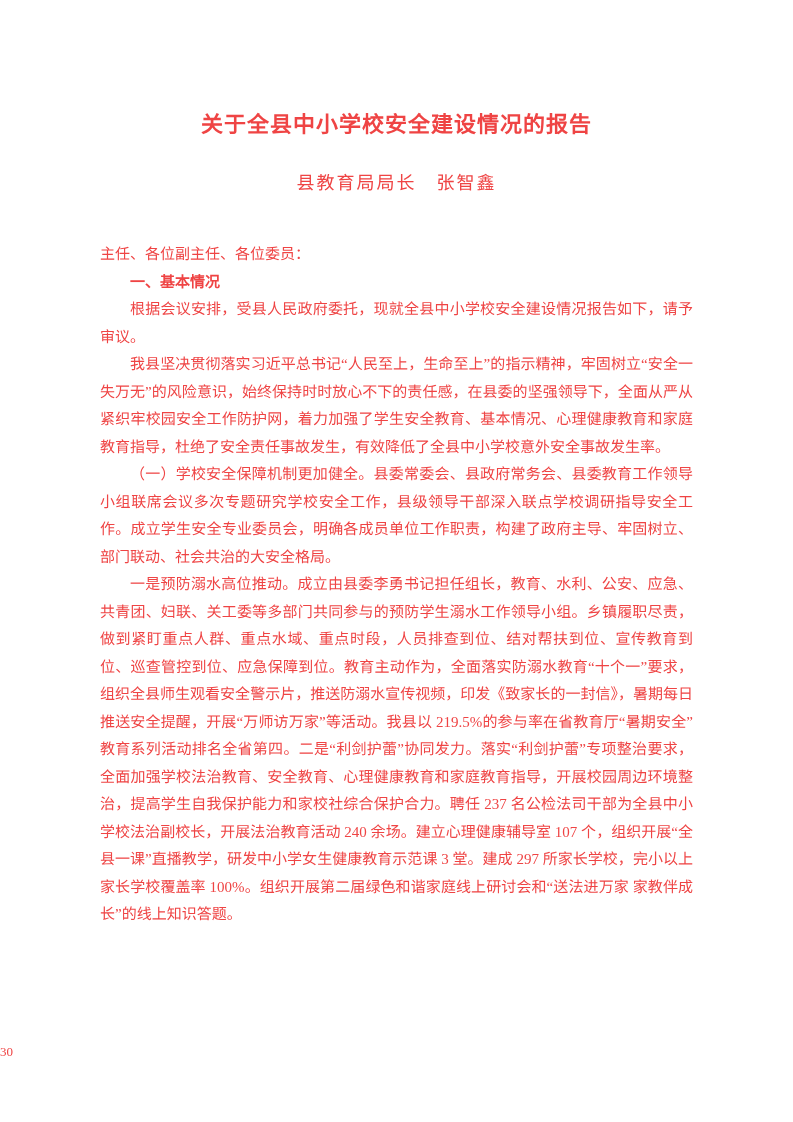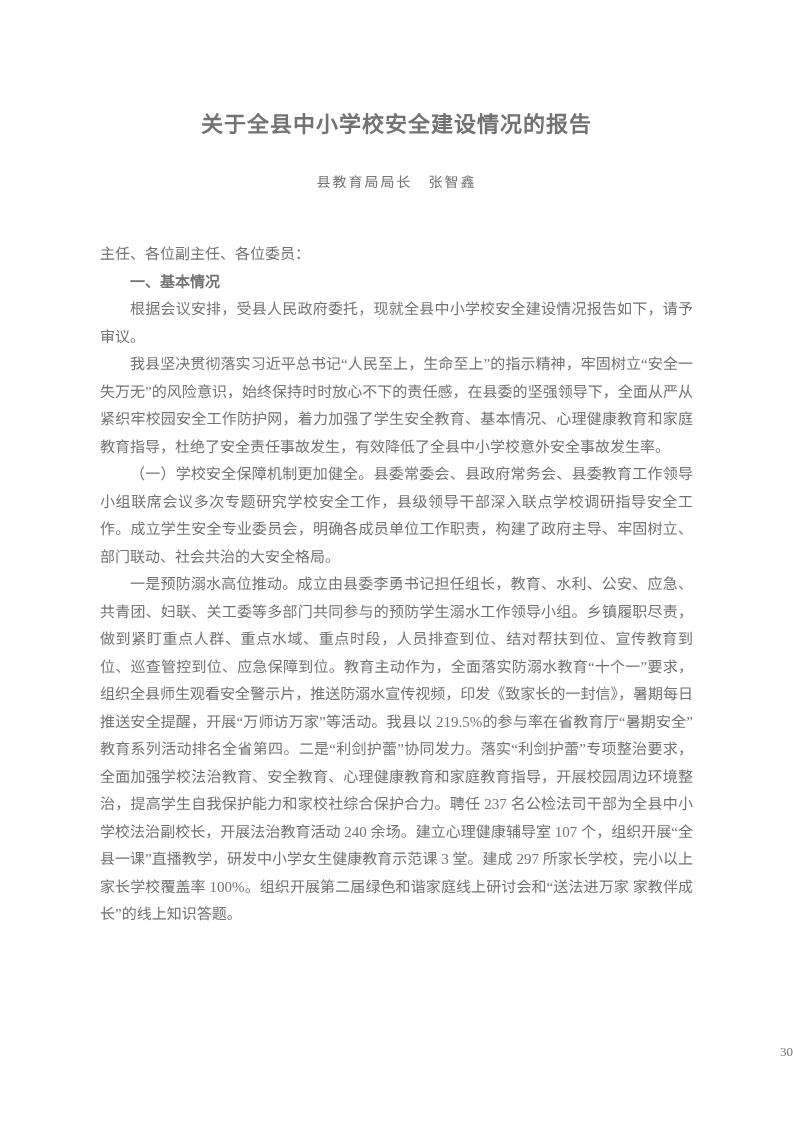--- a/index.html
+++ b/index.html
@@ -2,21 +2,21 @@
 <html lang="zh-CN"><head>
 <meta charset="utf-8">
 <style>
   html, body { margin: 0; padding: 0; background: #ffffff; }
   .page {
     position: relative;
     width: 793px;
     height: 1122px;
     margin: 0 auto;
     background: #ffffff;
-    color: #737373;
+    color: #ef4444;
     font-family: "Liberation Serif", "DejaVu Serif", serif;
     overflow: hidden;
     box-sizing: border-box;
   }
   .content {
     position: absolute;
     left: 100px;
     right: 100px;
     top: 110px;
   }
@@ -25,21 +25,21 @@
     text-align: center;
     font-size: 22px;
     line-height: 30px;
     font-weight: 700;
     font-family: "Liberation Sans", "DejaVu Sans", sans-serif;
     letter-spacing: 1px;
   }
   .byline {
     margin-top: 33px;
     text-align: center;
-    font-size: 14px;
+    font-size: 18px;
     line-height: 20px;
     letter-spacing: 2px;
   }
   .doc-body {
     margin-top: 48px;
     font-size: 15px;
     line-height: 27.5px;
     text-align: justify;
     text-justify: inter-ideograph;
   }
@@ -54,21 +54,21 @@
     font-weight: 400;
   }
   .heading-inline {
     font-weight: 700;
   }
   .page-number {
     position: absolute;
     bottom: 62px;
     left: 0;
     width: 100%;
-    text-align: right;
+    text-align: left;
     font-size: 13px;
     line-height: 16px;
   }
 </style>
 </head>
 <body>
 
 <div class="page">
   <div class="content">
 

